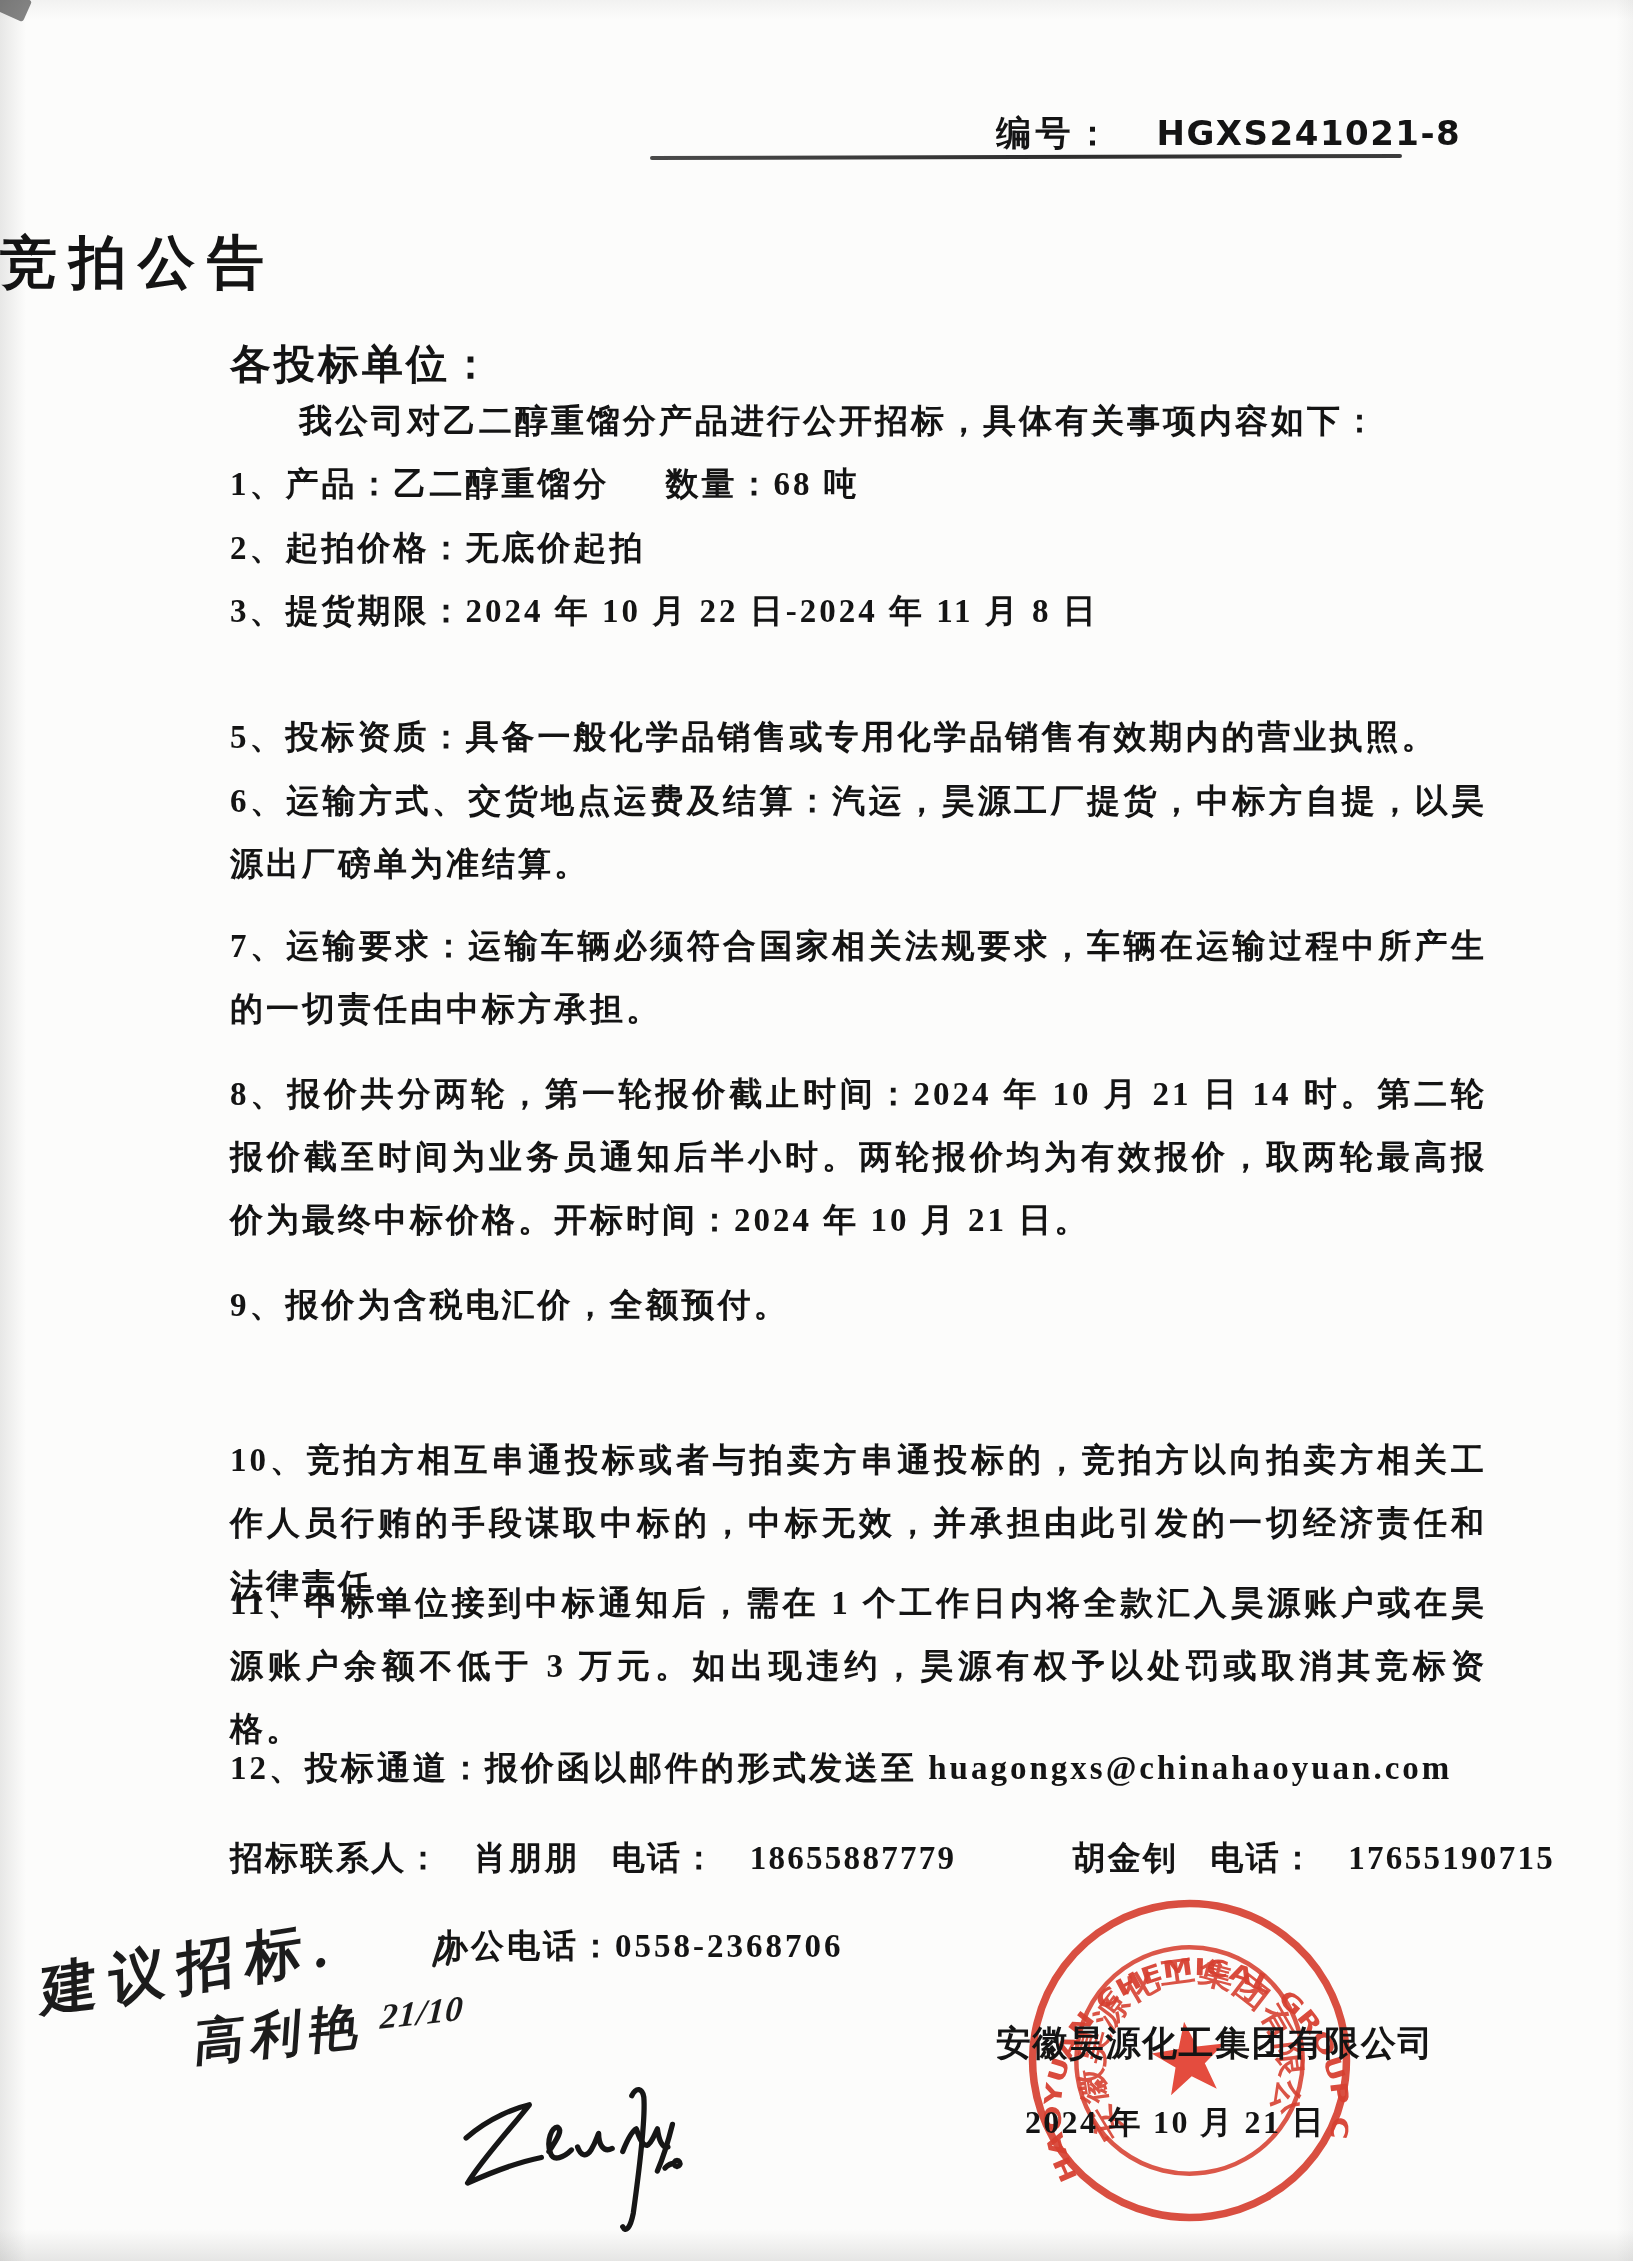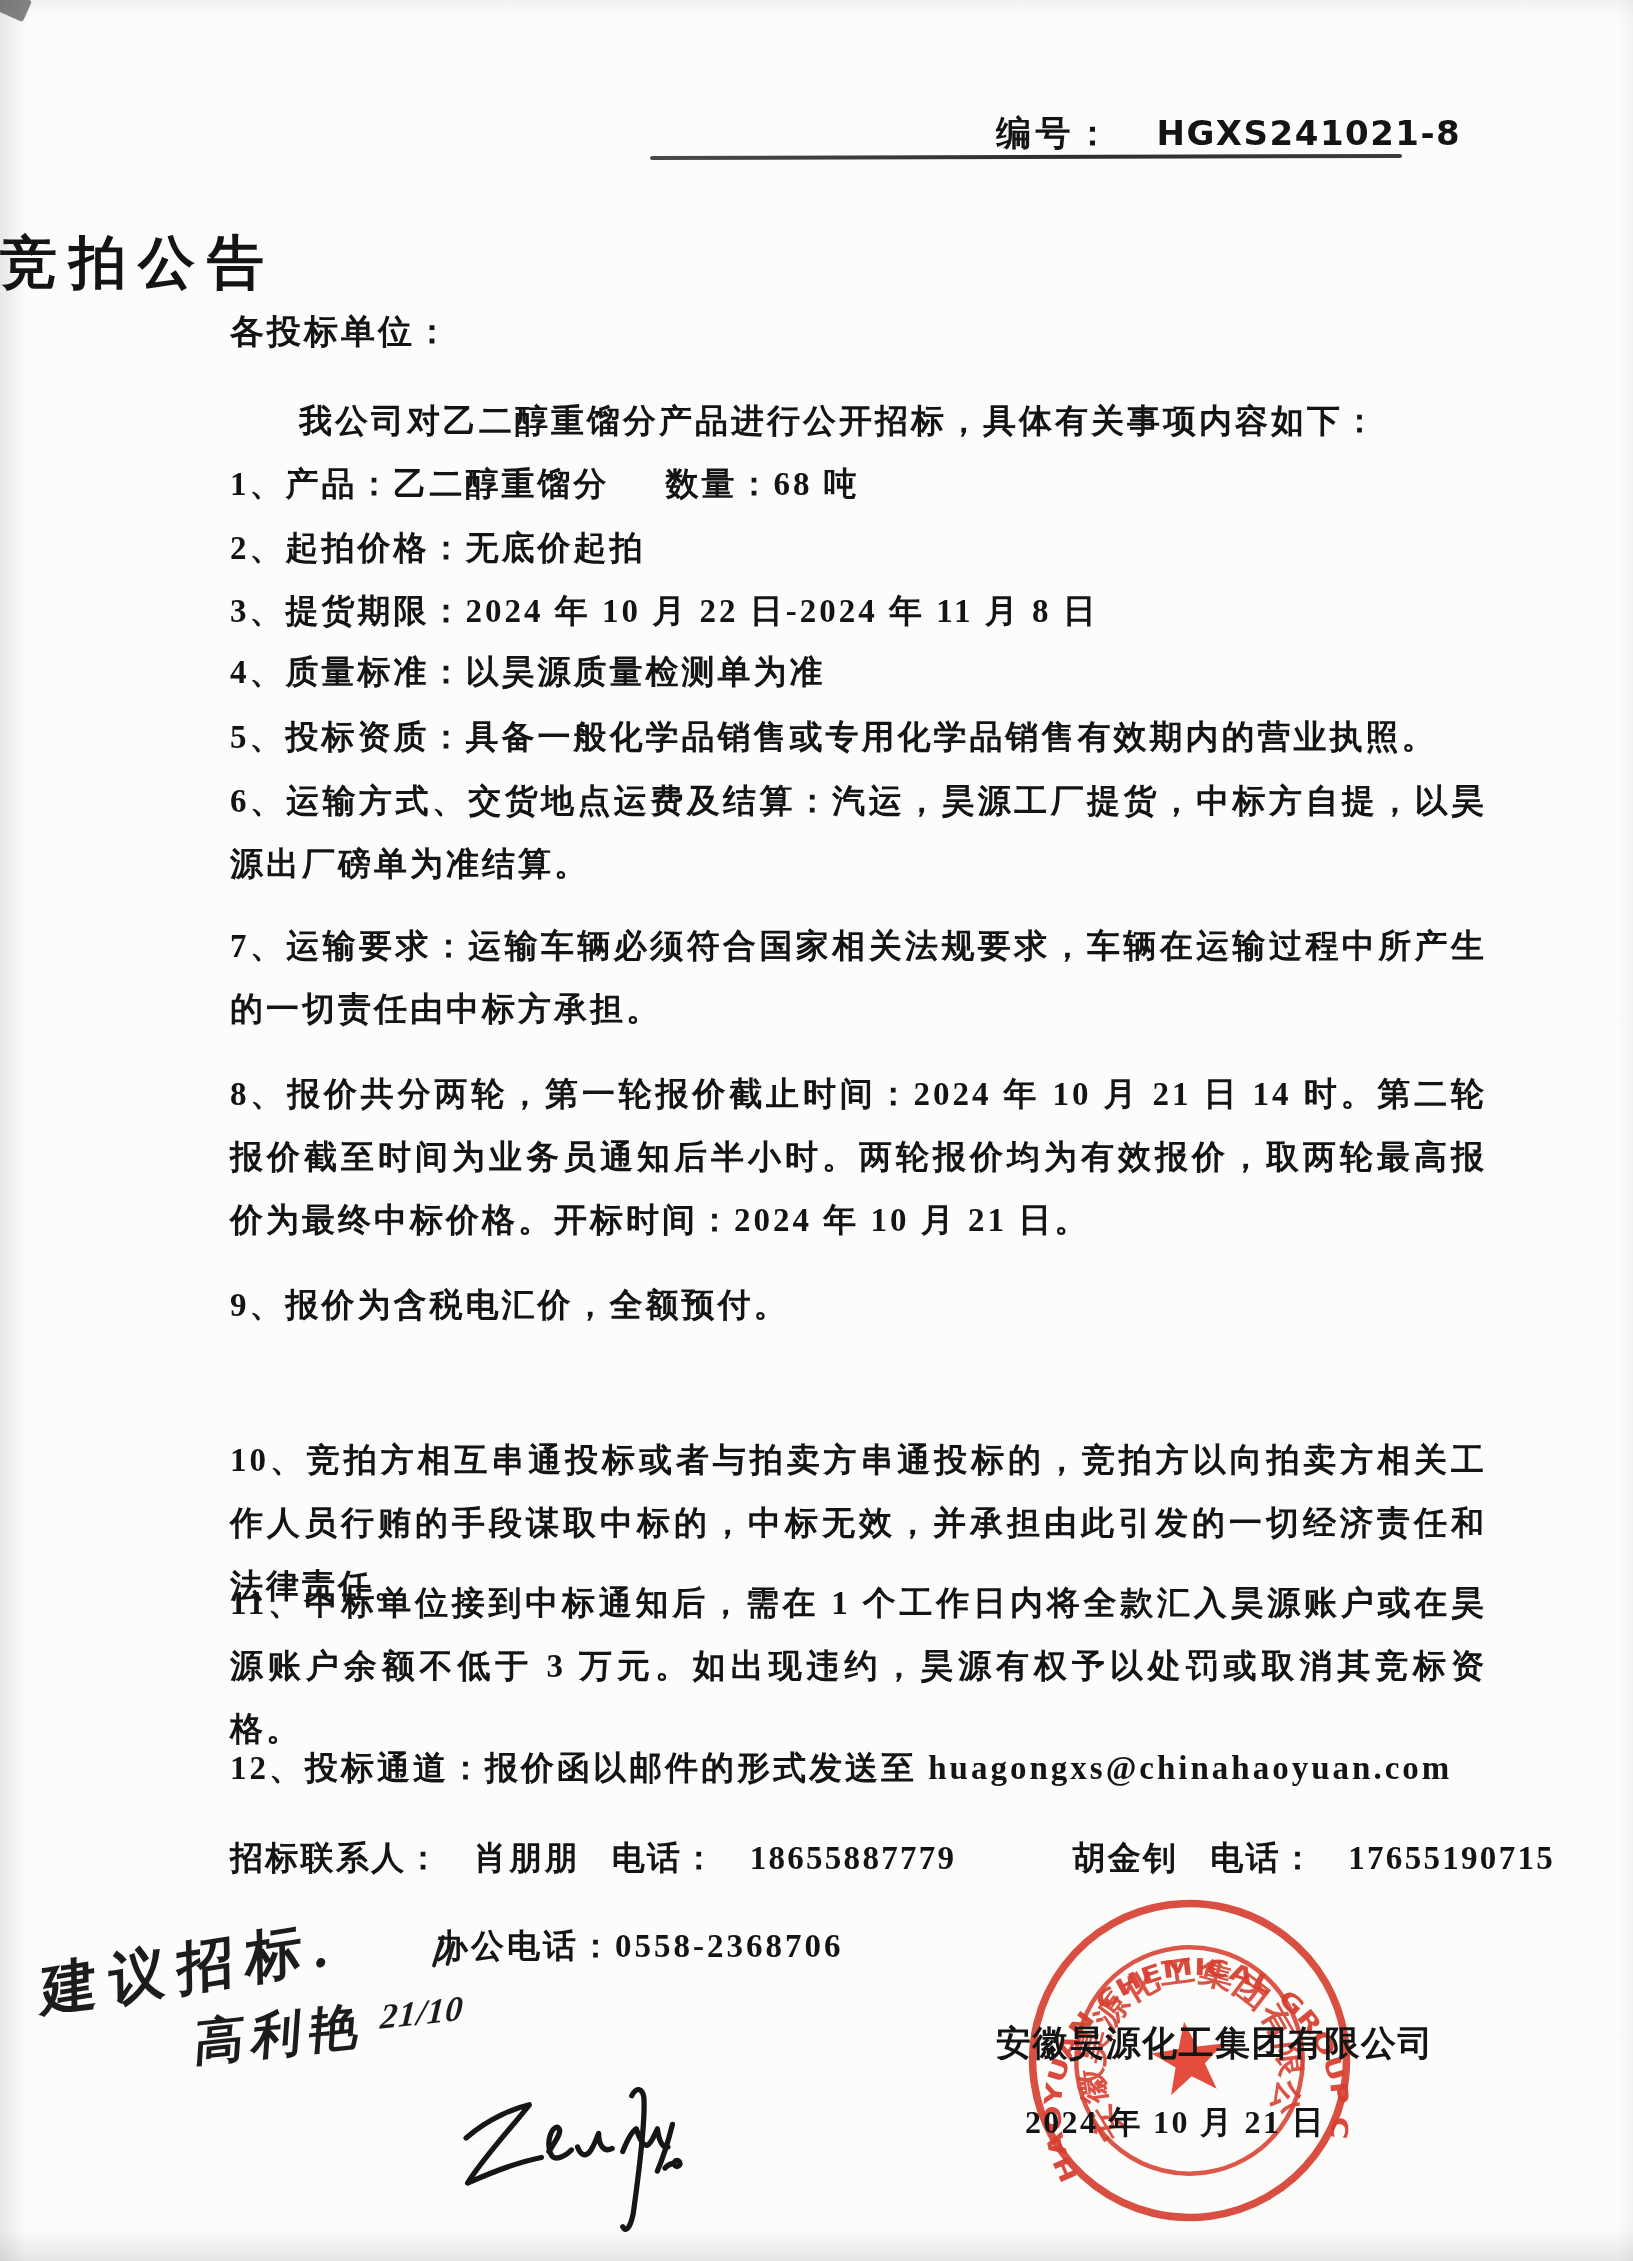--- a/index.html
+++ b/index.html
@@ -37,21 +37,21 @@
   .title{
     position:absolute;top:225px;left:0;width:100%;
     text-align:left;font-size:57px;letter-spacing:12px;
   }
   
   .para{
     position:absolute;left:230px;width:1257px;margin:0;
     font-size:33px;line-height:63px;letter-spacing:3px;
     text-align:justify;
   }
-  .p-sal{top:300px;font-size:34px;}
+  .p-sal{top:333px;font-size:41px;}
   .p-intro{top:390px;text-indent:69px;}
   .p-item1{top:453px;display:flex;}
   .p-item1 .qty{margin-left:56px;}
   .p-i2{top:517px}.p-i3{top:580px}.p-i4{top:641px}.p-i5{top:706px}
   .p-i6{top:770px}.p-i7{top:915px}.p-i8{top:1063px}.p-i9{top:1274px}
   .p-i10{top:1429px}.p-i11{top:1572px}.p-i12{top:1737px}
   .p-contacts{top:1827px;display:flex;white-space:nowrap;letter-spacing:2.3px;justify-content:space-between;}
   .p-contacts .seg{margin-right:32px;}
   .p-contacts .name2{margin-left:84px;}
   .p-office{top:1915px;padding-left:205px;}
@@ -88,21 +88,20 @@
   <p class="para p-sal">各投标单位：</p>
   <p class="para p-intro">我公司对乙二醇重馏分产品进行公开招标，具体有关事项内容如下：</p>
 
   <p class="para p-item1">
     <span>1、产品：乙二醇重馏分</span>
     <span class="qty">数量：68 吨</span>
   </p>
 
   <p class="para p-i2">2、起拍价格：无底价起拍</p>
   <p class="para p-i3">3、提货期限：2024 年 10 月 22 日-2024 年 11 月 8 日</p>
-  <p class="para p-i4">4、质量标准：以昊源质量检测单为准</p>
   <p class="para p-i5">5、投标资质：具备一般化学品销售或专用化学品销售有效期内的营业执照。</p>
   <p class="para p-i6">6、运输方式、交货地点运费及结算：汽运，昊源工厂提货，中标方自提，以昊源出厂磅单为准结算。</p>
   <p class="para p-i7">7、运输要求：运输车辆必须符合国家相关法规要求，车辆在运输过程中所产生的一切责任由中标方承担。</p>
   <p class="para p-i8">8、报价共分两轮，第一轮报价截止时间：2024 年 10 月 21 日 14 时。第二轮报价截至时间为业务员通知后半小时。两轮报价均为有效报价，取两轮最高报价为最终中标价格。开标时间：2024 年 10 月 21 日。</p>
   <p class="para p-i9">9、报价为含税电汇价，全额预付。</p>
   <p class="para p-i10">10、竞拍方相互串通投标或者与拍卖方串通投标的，竞拍方以向拍卖方相关工作人员行贿的手段谋取中标的，中标无效，并承担由此引发的一切经济责任和法律责任。</p>
   <p class="para p-i11">11、中标单位接到中标通知后，需在 1 个工作日内将全款汇入昊源账户或在昊源账户余额不低于 3 万元。如出现违约，昊源有权予以处罚或取消其竞标资格。</p>
   <p class="para p-i12">12、投标通道：报价函以邮件的形式发送至 huagongxs@chinahaoyuan.com</p>
 
   <p class="para p-contacts">

